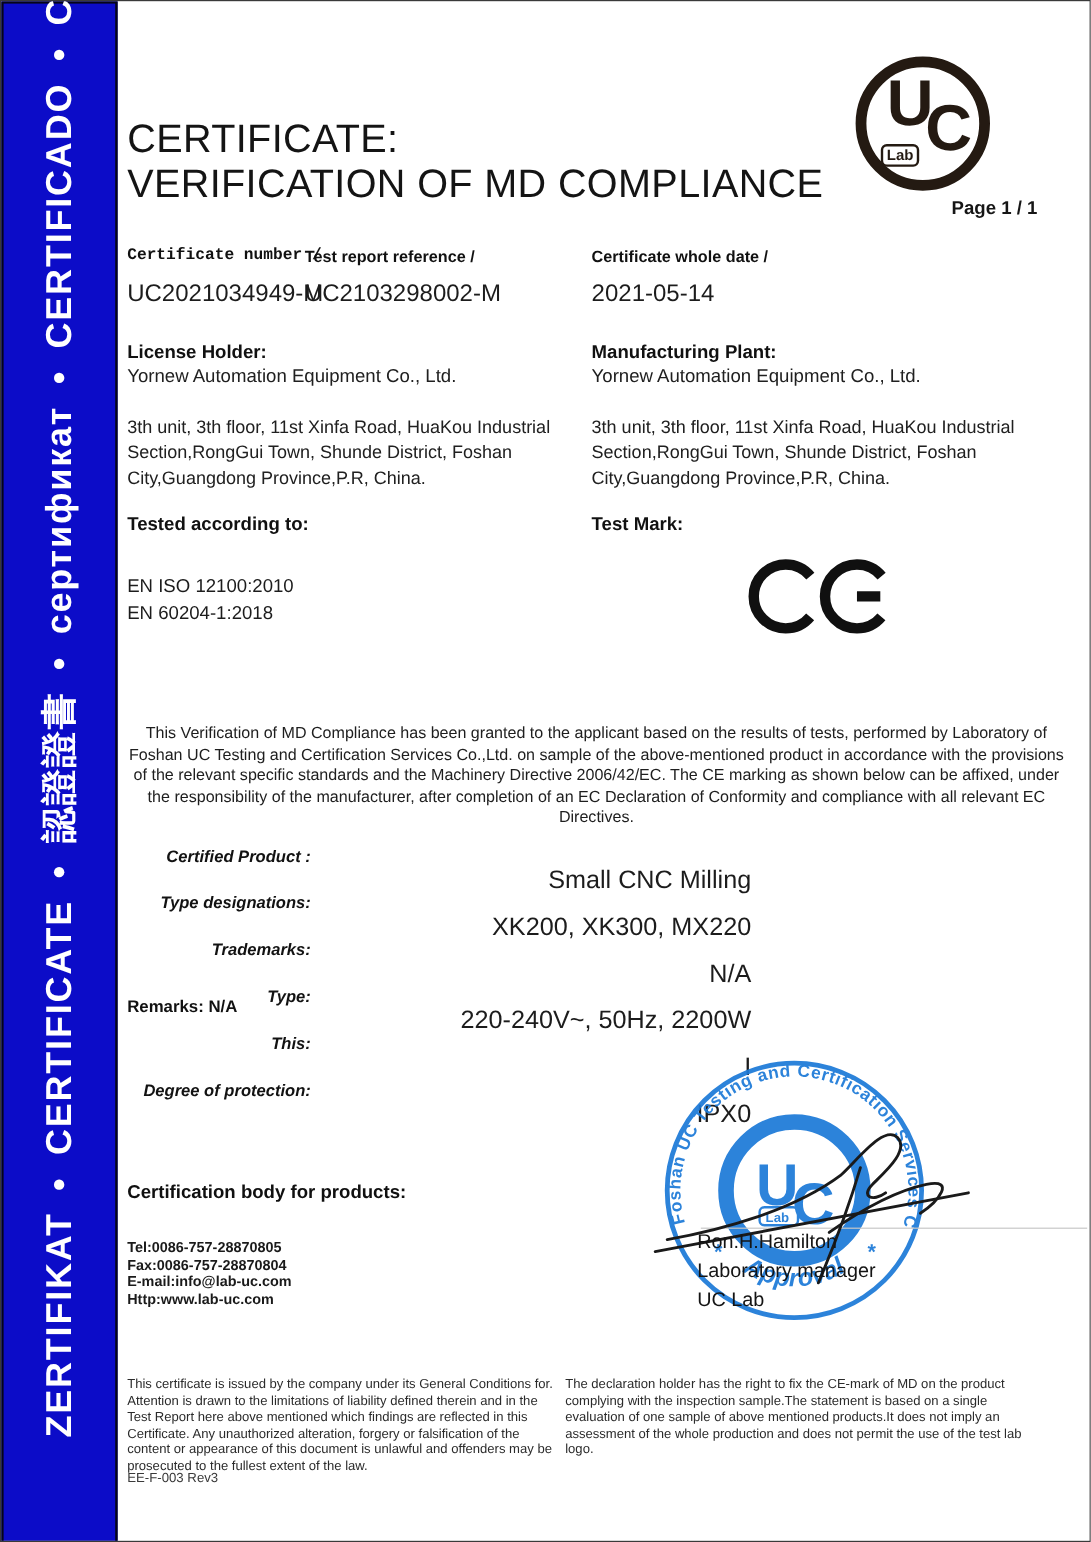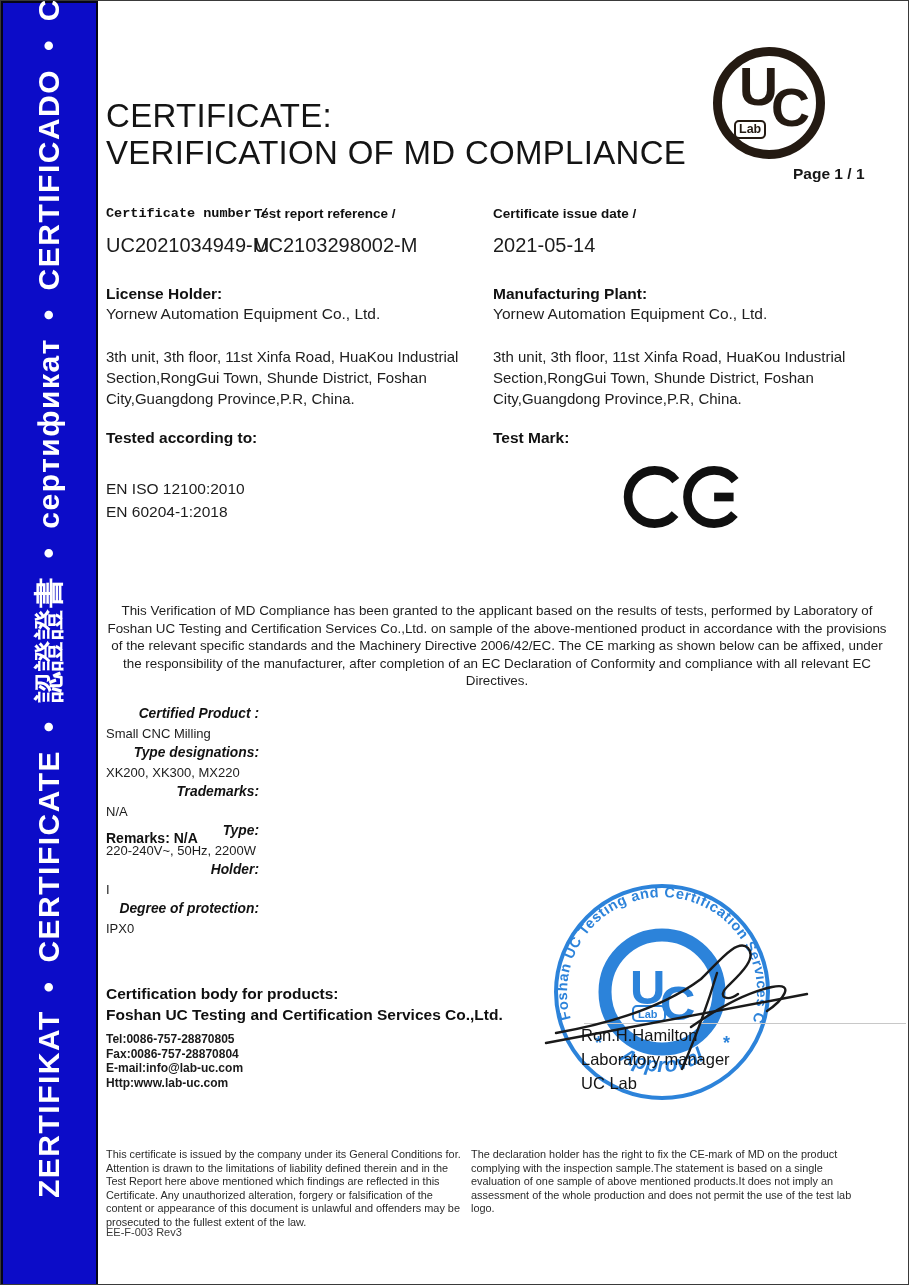--- a/index.html
+++ b/index.html
@@ -34,21 +34,21 @@
   .meta-value{top:233px;font-size:20px;color:#1c1c1c;}
   .h-bold{font-size:15.5px;font-weight:700;color:#111;}
   .body-text{font-size:15px;color:#202020;}
   .addr{width:380px;line-height:21px;}
   .standards{left:105px;top:476px;font-size:15.5px;line-height:23px;color:#1c1c1c;}
   .ce{left:622px;top:460px;}
   .statement{left:105px;top:601px;width:782px;font-size:13.4px;line-height:17.6px;color:#1e1e1e;text-align:center;}
   .product{left:105px;top:703px;width:520px;}
   .prow{display:flex;line-height:19.5px;flex-direction:column;}
   .plabel{width:153px;text-align:right;font-weight:700;font-style:italic;font-size:13.8px;color:#121212;flex:none;}
-  .pvalue{font-size:13px;color:#1c1c1c;}
+  .pvalue{margin-left:13px;font-size:21px;color:#1c1c1c;text-align:right;}
   .remarks{left:105px;top:829px;font-size:14px;font-weight:700;color:#111;}
   .certbody-h{left:105px;top:984px;font-size:15.5px;font-weight:700;color:#101010;}
   .certbody-n{left:105px;top:1005px;font-size:15.5px;font-weight:700;color:#101010;}
   .contacts{left:105px;top:1031px;font-size:12px;font-weight:700;line-height:14.6px;color:#1a1a1a;}
   .stamp{left:546px;top:876px;z-index:3;opacity:.93;}
   .sig-line{left:583px;top:1022px;width:322px;height:1px;background:#c8c8c8;z-index:4;}
   .signature{left:540px;top:930px;z-index:5;}
   .signer{left:580px;top:1022px;font-size:16.5px;line-height:24px;color:#141414;z-index:6;}
   .foot{top:1147px;font-size:10.9px;line-height:13.6px;color:#2b2b2b;}
   .foot-left{left:105px;width:362px;}
@@ -71,21 +71,21 @@
   <div class="abs uc-logo">
     <span class="u">U</span>
     <span class="c">C</span>
     <span class="lab">Lab</span>
   </div>
 
   <div class="abs page-label">Page 1 / 1</div>
 
   <div class="abs meta-label" style="left:105px;font-family:Liberation Mono, monospace;">Certificate number /</div>
   <div class="abs meta-label" style="left:253px;">Test report reference /</div>
-  <div class="abs meta-label" style="left:492px;">Certificate issue date /</div>
+  <div class="abs meta-label" style="left:492px;">Certificate whole date /</div>
   <div class="abs meta-value" style="left:105px;">UC2021034949-M</div>
   <div class="abs meta-value" style="left:253px;">UC2103298002-M</div>
   <div class="abs meta-value" style="left:492px;">2021-05-14</div>
 
   <div class="abs h-bold" style="left:105px;top:284px;">License Holder:</div>
   <div class="abs body-text" style="left:105px;top:304px;font-size:15.5px;">Yornew Automation Equipment Co., Ltd.</div>
   <div class="abs h-bold" style="left:492px;top:284px;">Manufacturing Plant:</div>
   <div class="abs body-text" style="left:492px;top:304px;font-size:15.5px;">Yornew Automation Equipment Co., Ltd.</div>
 
   <div class="abs body-text addr" style="left:105px;top:345px;">3th unit, 3th floor, 11st Xinfa Road, HuaKou Industrial Section,RongGui Town, Shunde District, Foshan City,Guangdong Province,P.R, China.</div>
@@ -118,33 +118,32 @@
     </div>
     <div class="prow">
       <span class="plabel">Trademarks:</span>
       <span class="pvalue">N/A</span>
     </div>
     <div class="prow">
       <span class="plabel">Type:</span>
       <span class="pvalue">220-240V~, 50Hz, 2200W</span>
     </div>
     <div class="prow">
-      <span class="plabel">Holder:</span>
+      <span class="plabel">This:</span>
       <span class="pvalue">I</span>
     </div>
     <div class="prow">
       <span class="plabel">Degree of protection:</span>
       <span class="pvalue">IPX0</span>
     </div>
   </div>
 
   <div class="abs remarks">Remarks: N/A</div>
 
   <div class="abs certbody-h">Certification body for products:</div>
-  <div class="abs certbody-n">Foshan UC Testing and Certification Services Co.,Ltd.</div>
   <div class="abs contacts">
     <div>Tel:0086-757-28870805</div>
     <div>Fax:0086-757-28870804</div>
     <div>E-mail:info@lab-uc.com</div>
     <div>Http:www.lab-uc.com</div>
   </div>
 
   <div class="abs sig-line"></div>
 
   <svg class="abs stamp" width="230" height="230" viewBox="0 0 230 230">

